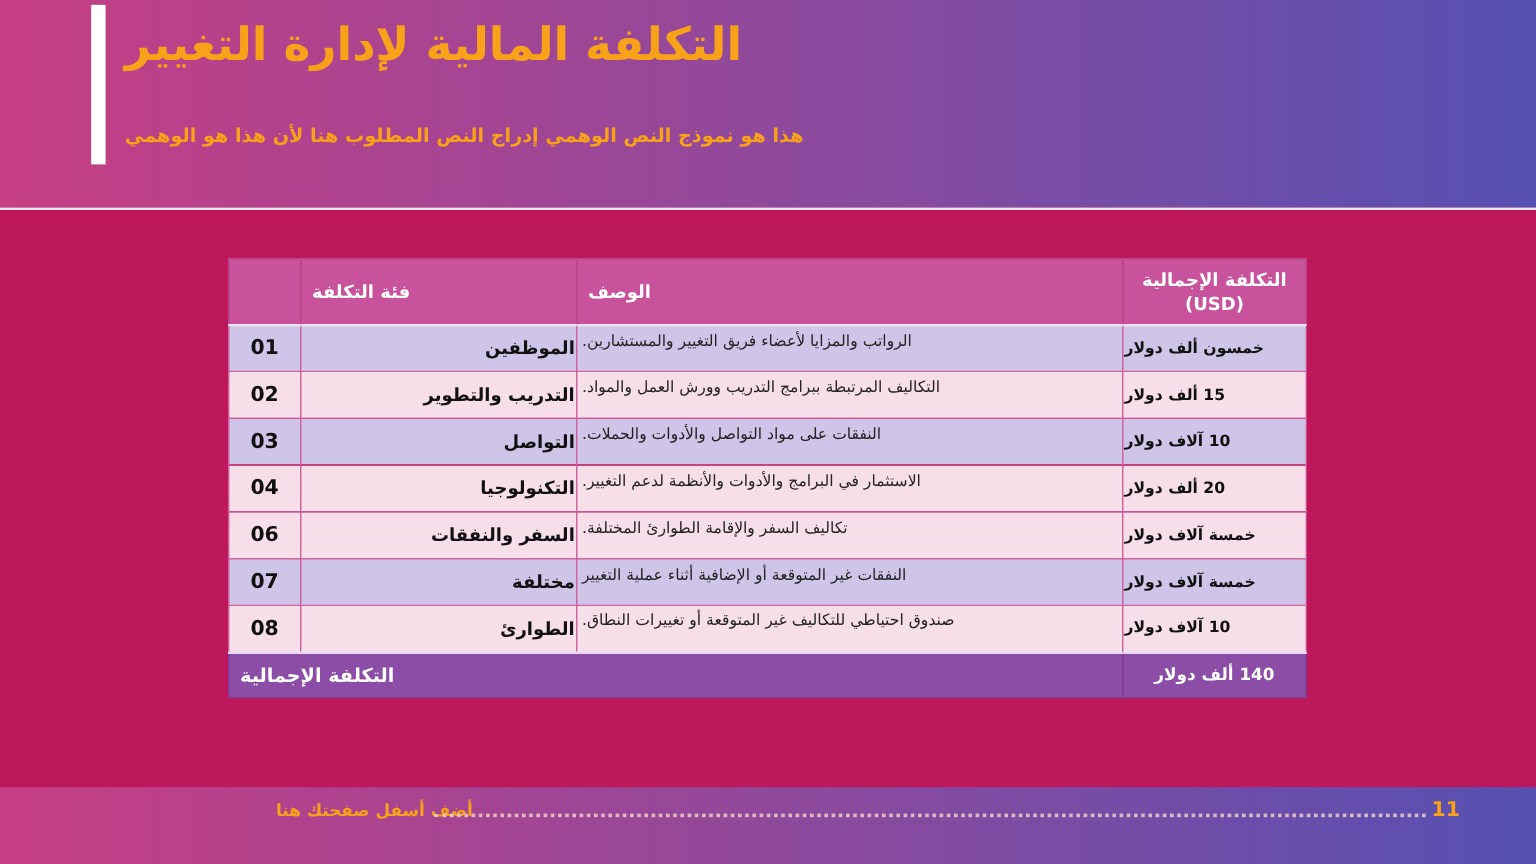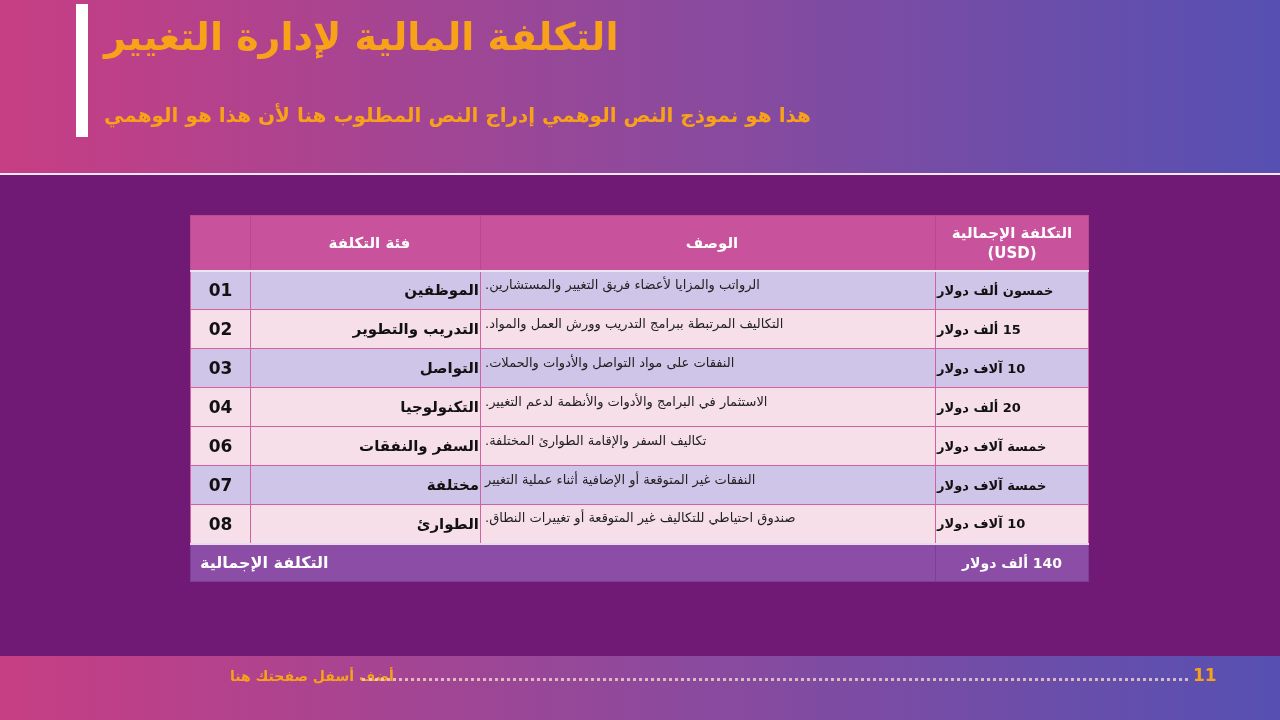--- a/index.html
+++ b/index.html
@@ -1,42 +1,42 @@
 <!DOCTYPE html>
 <html><head>
 <meta charset="utf-8">
 <style>
   html,body{margin:0;padding:0;}
   body{width:1280px;height:720px;overflow:hidden;background:#ffffff;
        font-family:"DejaVu Sans",sans-serif;}
-  .slide{position:relative;width:1280px;height:720px;background:#701a75;}
+  .slide{position:relative;width:1280px;height:720px;background:#be185d;}
 
   
   .header-band{position:absolute;left:0;top:0;width:1280px;height:173px;
     background:linear-gradient(90deg,#c73e84 0%,#8a4a9e 55%,#5650b2 100%);
     border-bottom:2px solid #f1e8f2;}
   .accent-bar{position:absolute;left:76px;top:4px;width:12px;height:133px;background:#ffffff;}
   .slide-title{position:absolute;left:104px;top:14px;max-width:760px;
     direction:rtl;text-align:left;color:#f7a219;font-size:38px;font-weight:bold;line-height:1.25;}
   .slide-subtitle{position:absolute;left:104px;top:103px;max-width:760px;
-    direction:rtl;text-align:left;color:#f7a219;font-size:20px;font-weight:bold;}
+    direction:rtl;text-align:left;color:#f7a219;font-size:16px;font-weight:bold;}
 
   
   .cost-table{position:absolute;left:190px;top:215px;width:898px;
     border-collapse:collapse;table-layout:fixed;}
   .cost-table col.c-num{width:60px;}
   .cost-table col.c-cat{width:230px;}
   .cost-table col.c-desc{width:455px;}
   .cost-table col.c-cost{width:153px;}
   .cost-table td,.cost-table th{border:1px solid #d2619f;overflow:hidden;}
 
   .cost-table thead tr{height:55px;}
   .cost-table thead th{background:#c8529b;color:#ffffff;font-size:15px;font-weight:bold;
     border:1px solid #b84a8e;border-bottom:2px solid #ede4f2;vertical-align:middle;}
-  th.h-cat,th.h-desc{direction:rtl;text-align:center;padding-left:9px;}
+  th.h-cat,th.h-desc{direction:rtl;text-align:left;padding-left:9px;}
   th.h-cost{direction:rtl;text-align:center;padding:0 10px;line-height:1.35;}
 
   .cost-table tbody tr{height:39px;}
   .cost-table tbody tr.row-odd td{background:#cfc5e8;}
   .cost-table tbody tr.row-even td{background:#f7dfea;}
   td.cell-num{text-align:center;font-weight:bold;font-size:17px;color:#111111;}
   td.cell-cat{direction:rtl;text-align:right;padding-left:9px;font-weight:bold;
     font-size:15px;color:#111111;}
   td.cell-desc{direction:rtl;text-align:left;padding:0 6px 12px 4px;font-size:13px;color:#222222;}
   td.cell-cost{direction:rtl;text-align:left;font-weight:bold;font-size:13px;color:#111111;}

